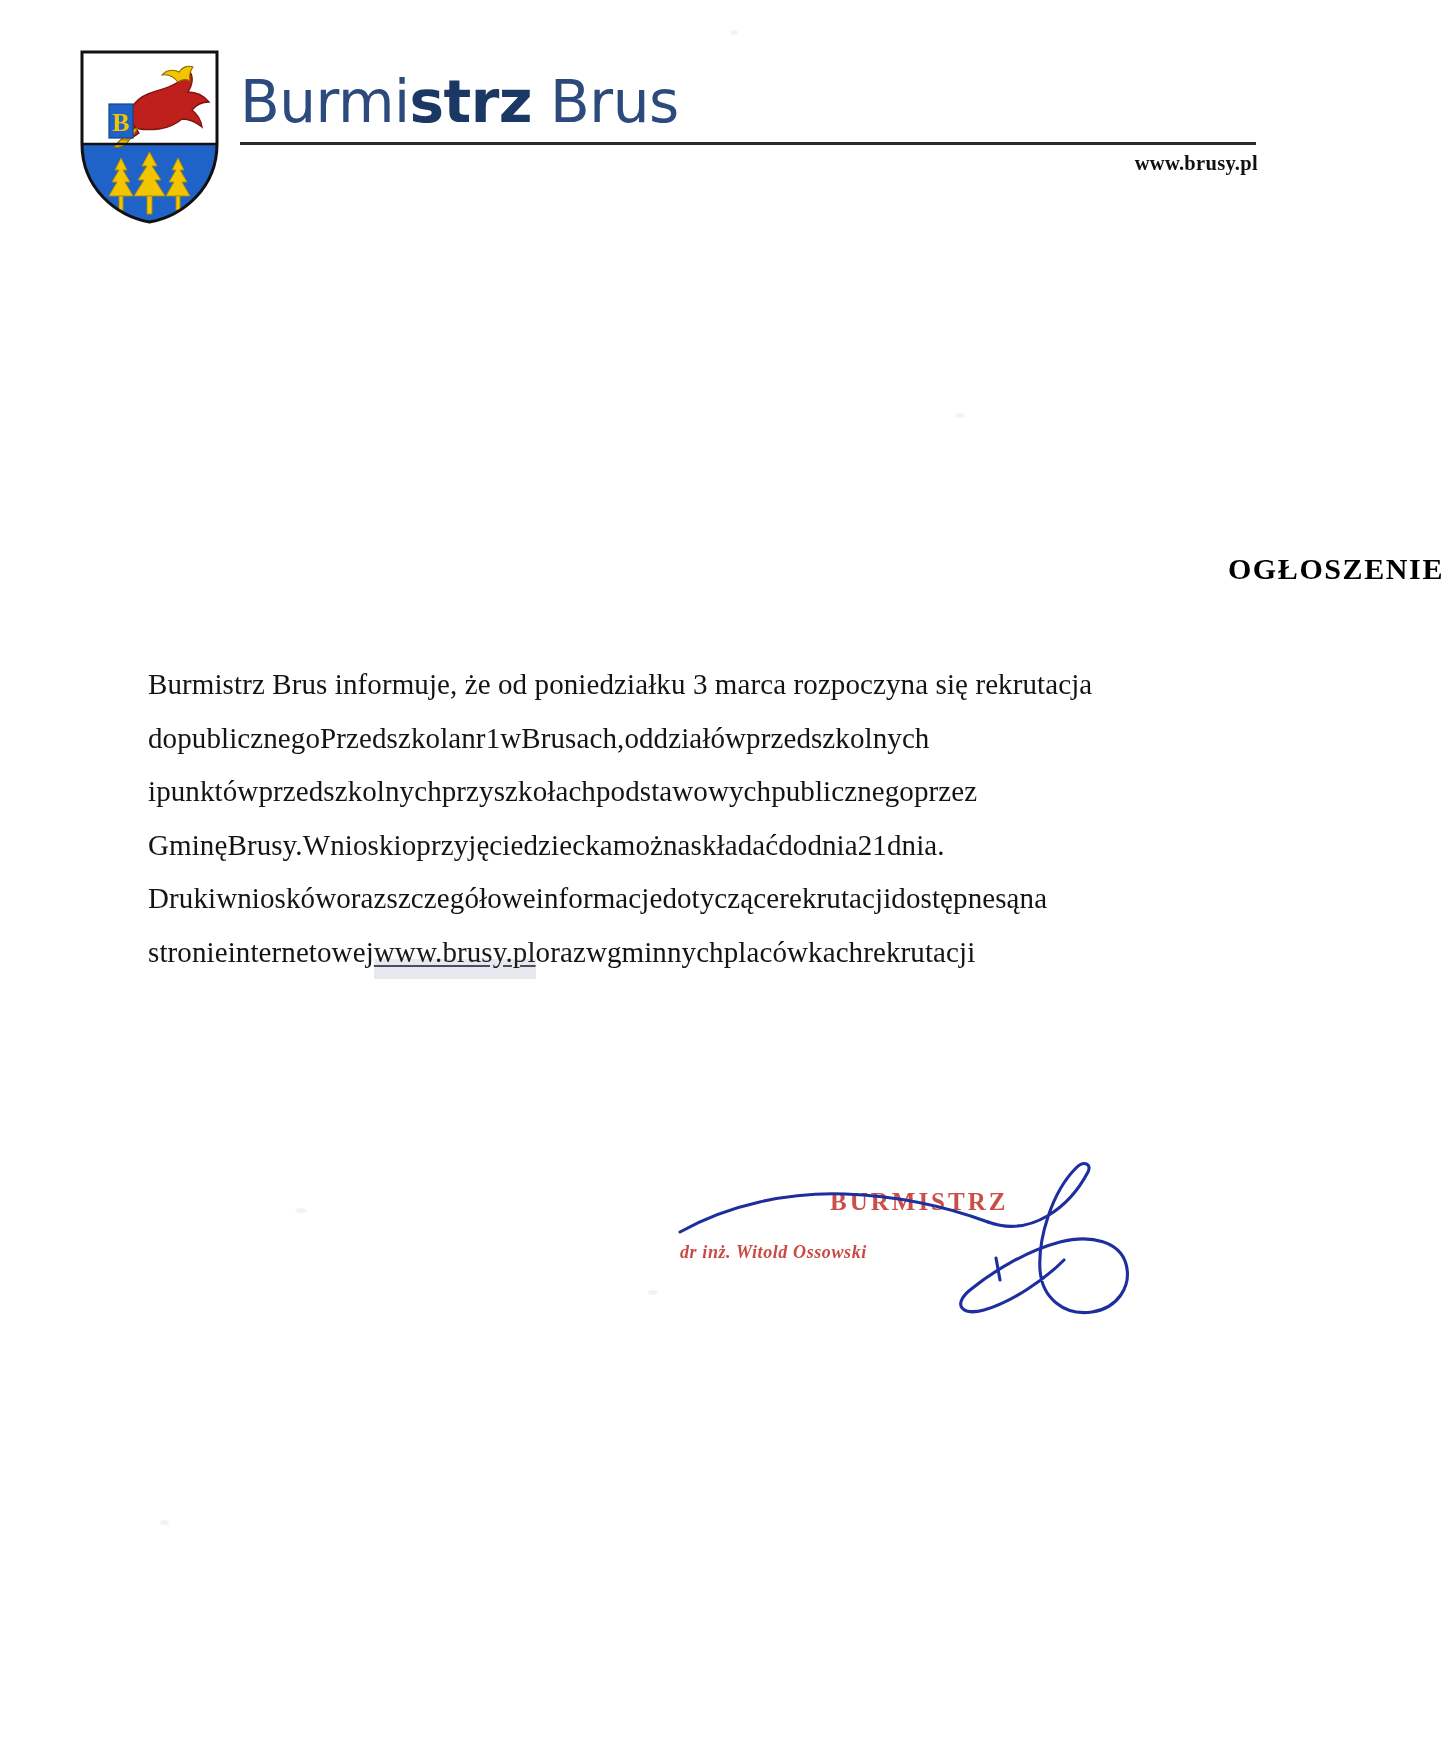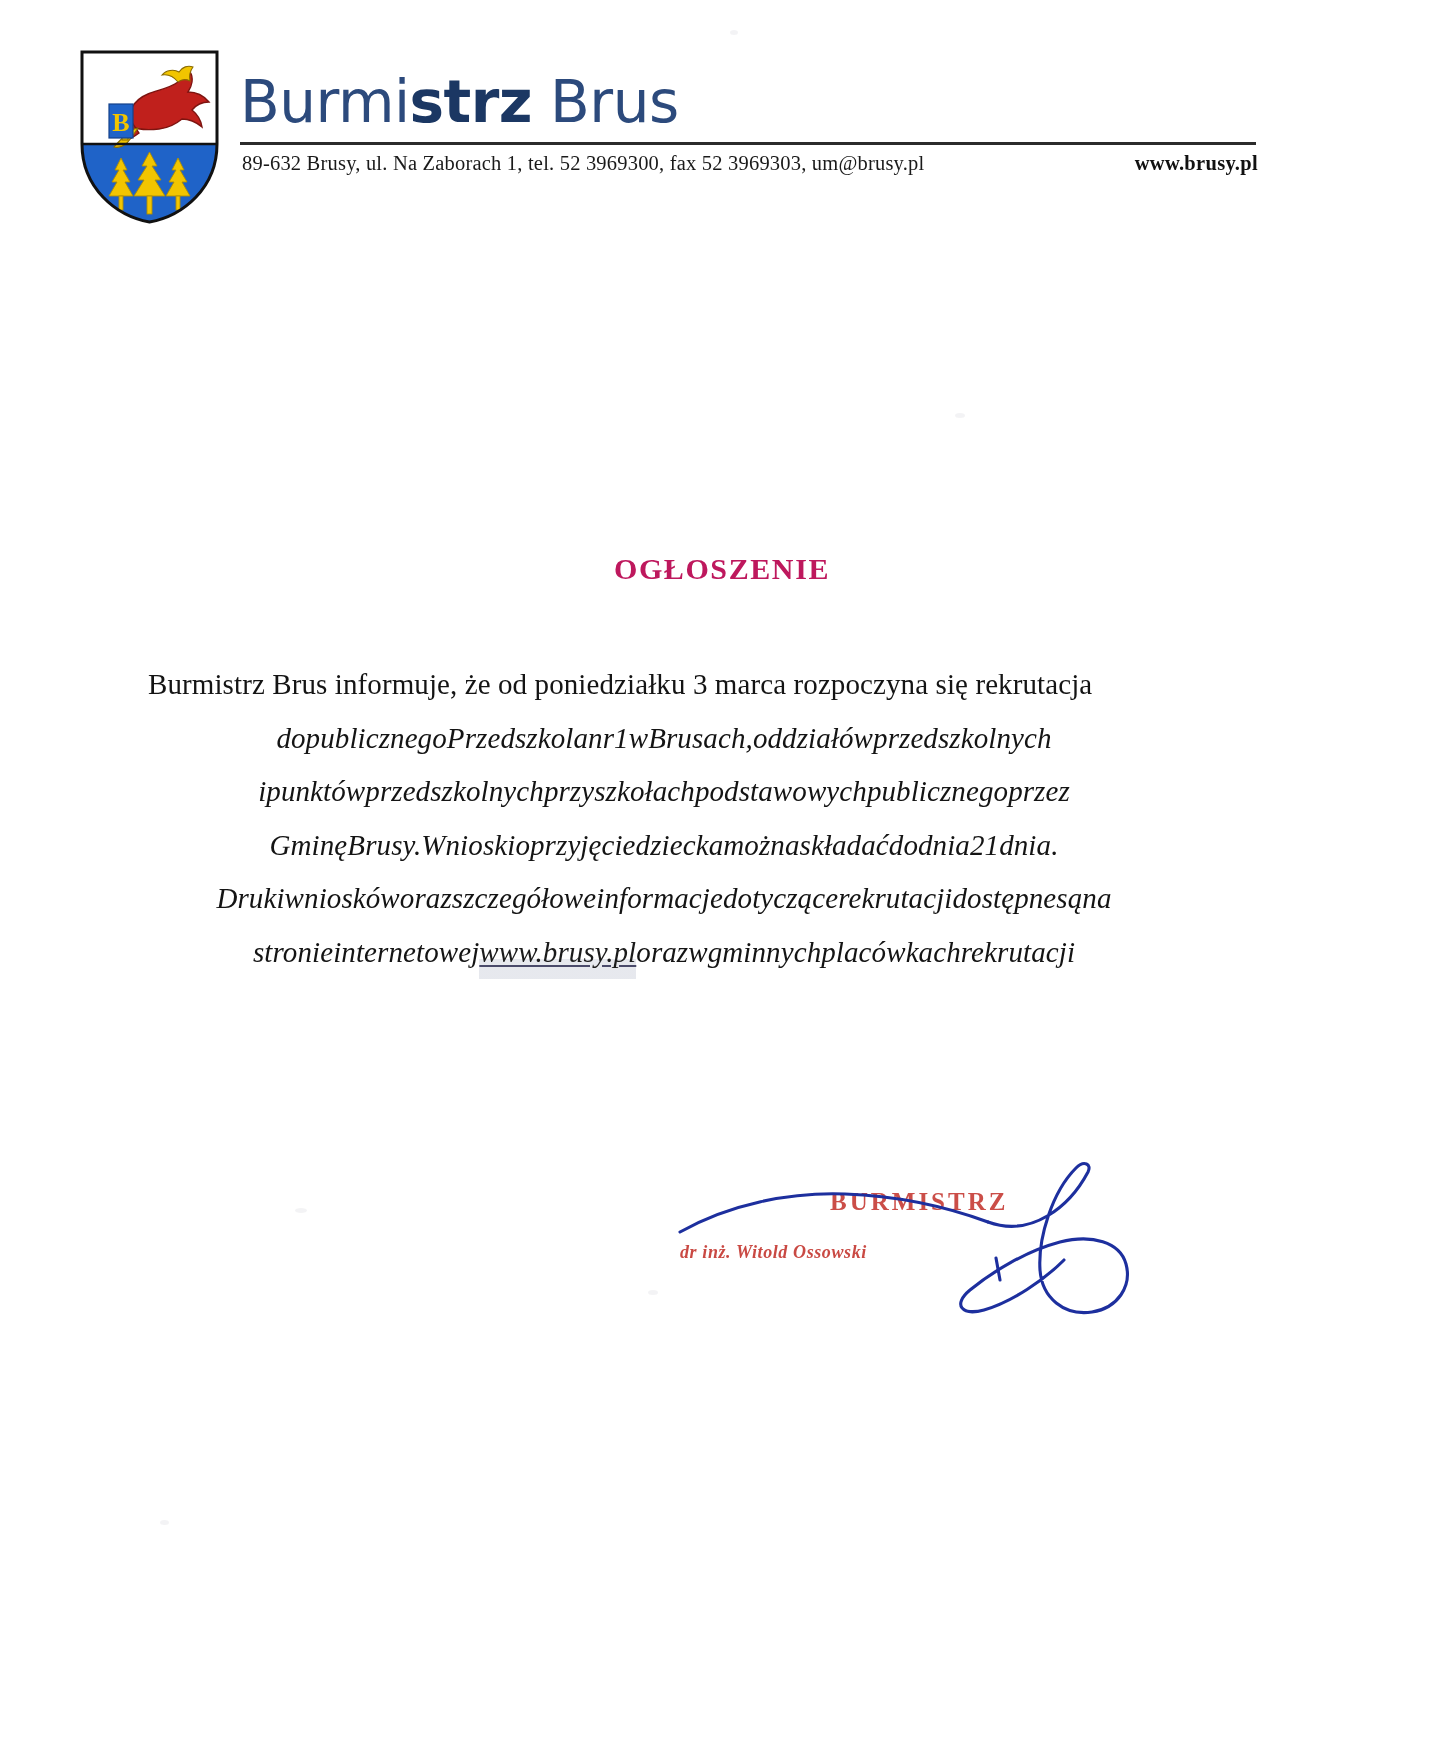--- a/index.html
+++ b/index.html
@@ -100,45 +100,44 @@
     white-space: nowrap;
     color: #111111;
   }
 
   
   .doc-title {
     position: absolute;
     left: 0;
     top: 552px;
     width: 1444px;
-    text-align: center;
+    text-align: right;
     font-size: 30px;
     font-weight: 700;
     letter-spacing: 1.6px;
-    color: #be185d;
+    color: #000000;
   }
 
   .body-block {
     position: absolute;
     left: 148px;
     top: 658px;
     width: 1032px;
   }
   .body-line {
     font-size: 29px;
     line-height: 53.5px;
     color: #141414;
     white-space: nowrap;
     letter-spacing: .1px;
   }
   .body-line.justified {
     display: flex;
-    justify-content: center;
+    justify-content: flex-start;
     white-space: normal;
-    font-style: italic;
   }
   .body-line.justified > span { white-space: nowrap; }
 
   .inline-link {
     color: #1b1b1b;
     text-decoration: underline;
     text-decoration-color: #4a4a6a;
     text-underline-offset: 3px;
     background: linear-gradient(transparent 62%, rgba(120,130,160,.18) 62%);
   }
@@ -237,21 +236,20 @@
         <line x1="4" y1="96" x2="139" y2="96" stroke="#111111" stroke-width="2.4"></line>
       </svg>
     </div>
 
     <div class="header-right">
       <div class="org-title"><span>Burmi</span><span class="bold">strz</span><span> Brus</span></div>
 
       <div class="rule"></div>
 
       <div class="contact-row">
-        <div class="contact-line">89-632  Brusy, ul. Na Zaborach 1,  tel. 52 3969300,  fax 52 3969303,  um@brusy.pl</div>
         <div class="site-line">www.brusy.pl</div>
       </div>
     </div>
   </div>
 
   <div class="doc-title">OGŁOSZENIE</div>
 
   <div class="body-block">
     <div class="body-line">Burmistrz Brus informuje, że od poniedziałku 3 marca rozpoczyna się rekrutacja</div>
     <div class="body-line justified">

